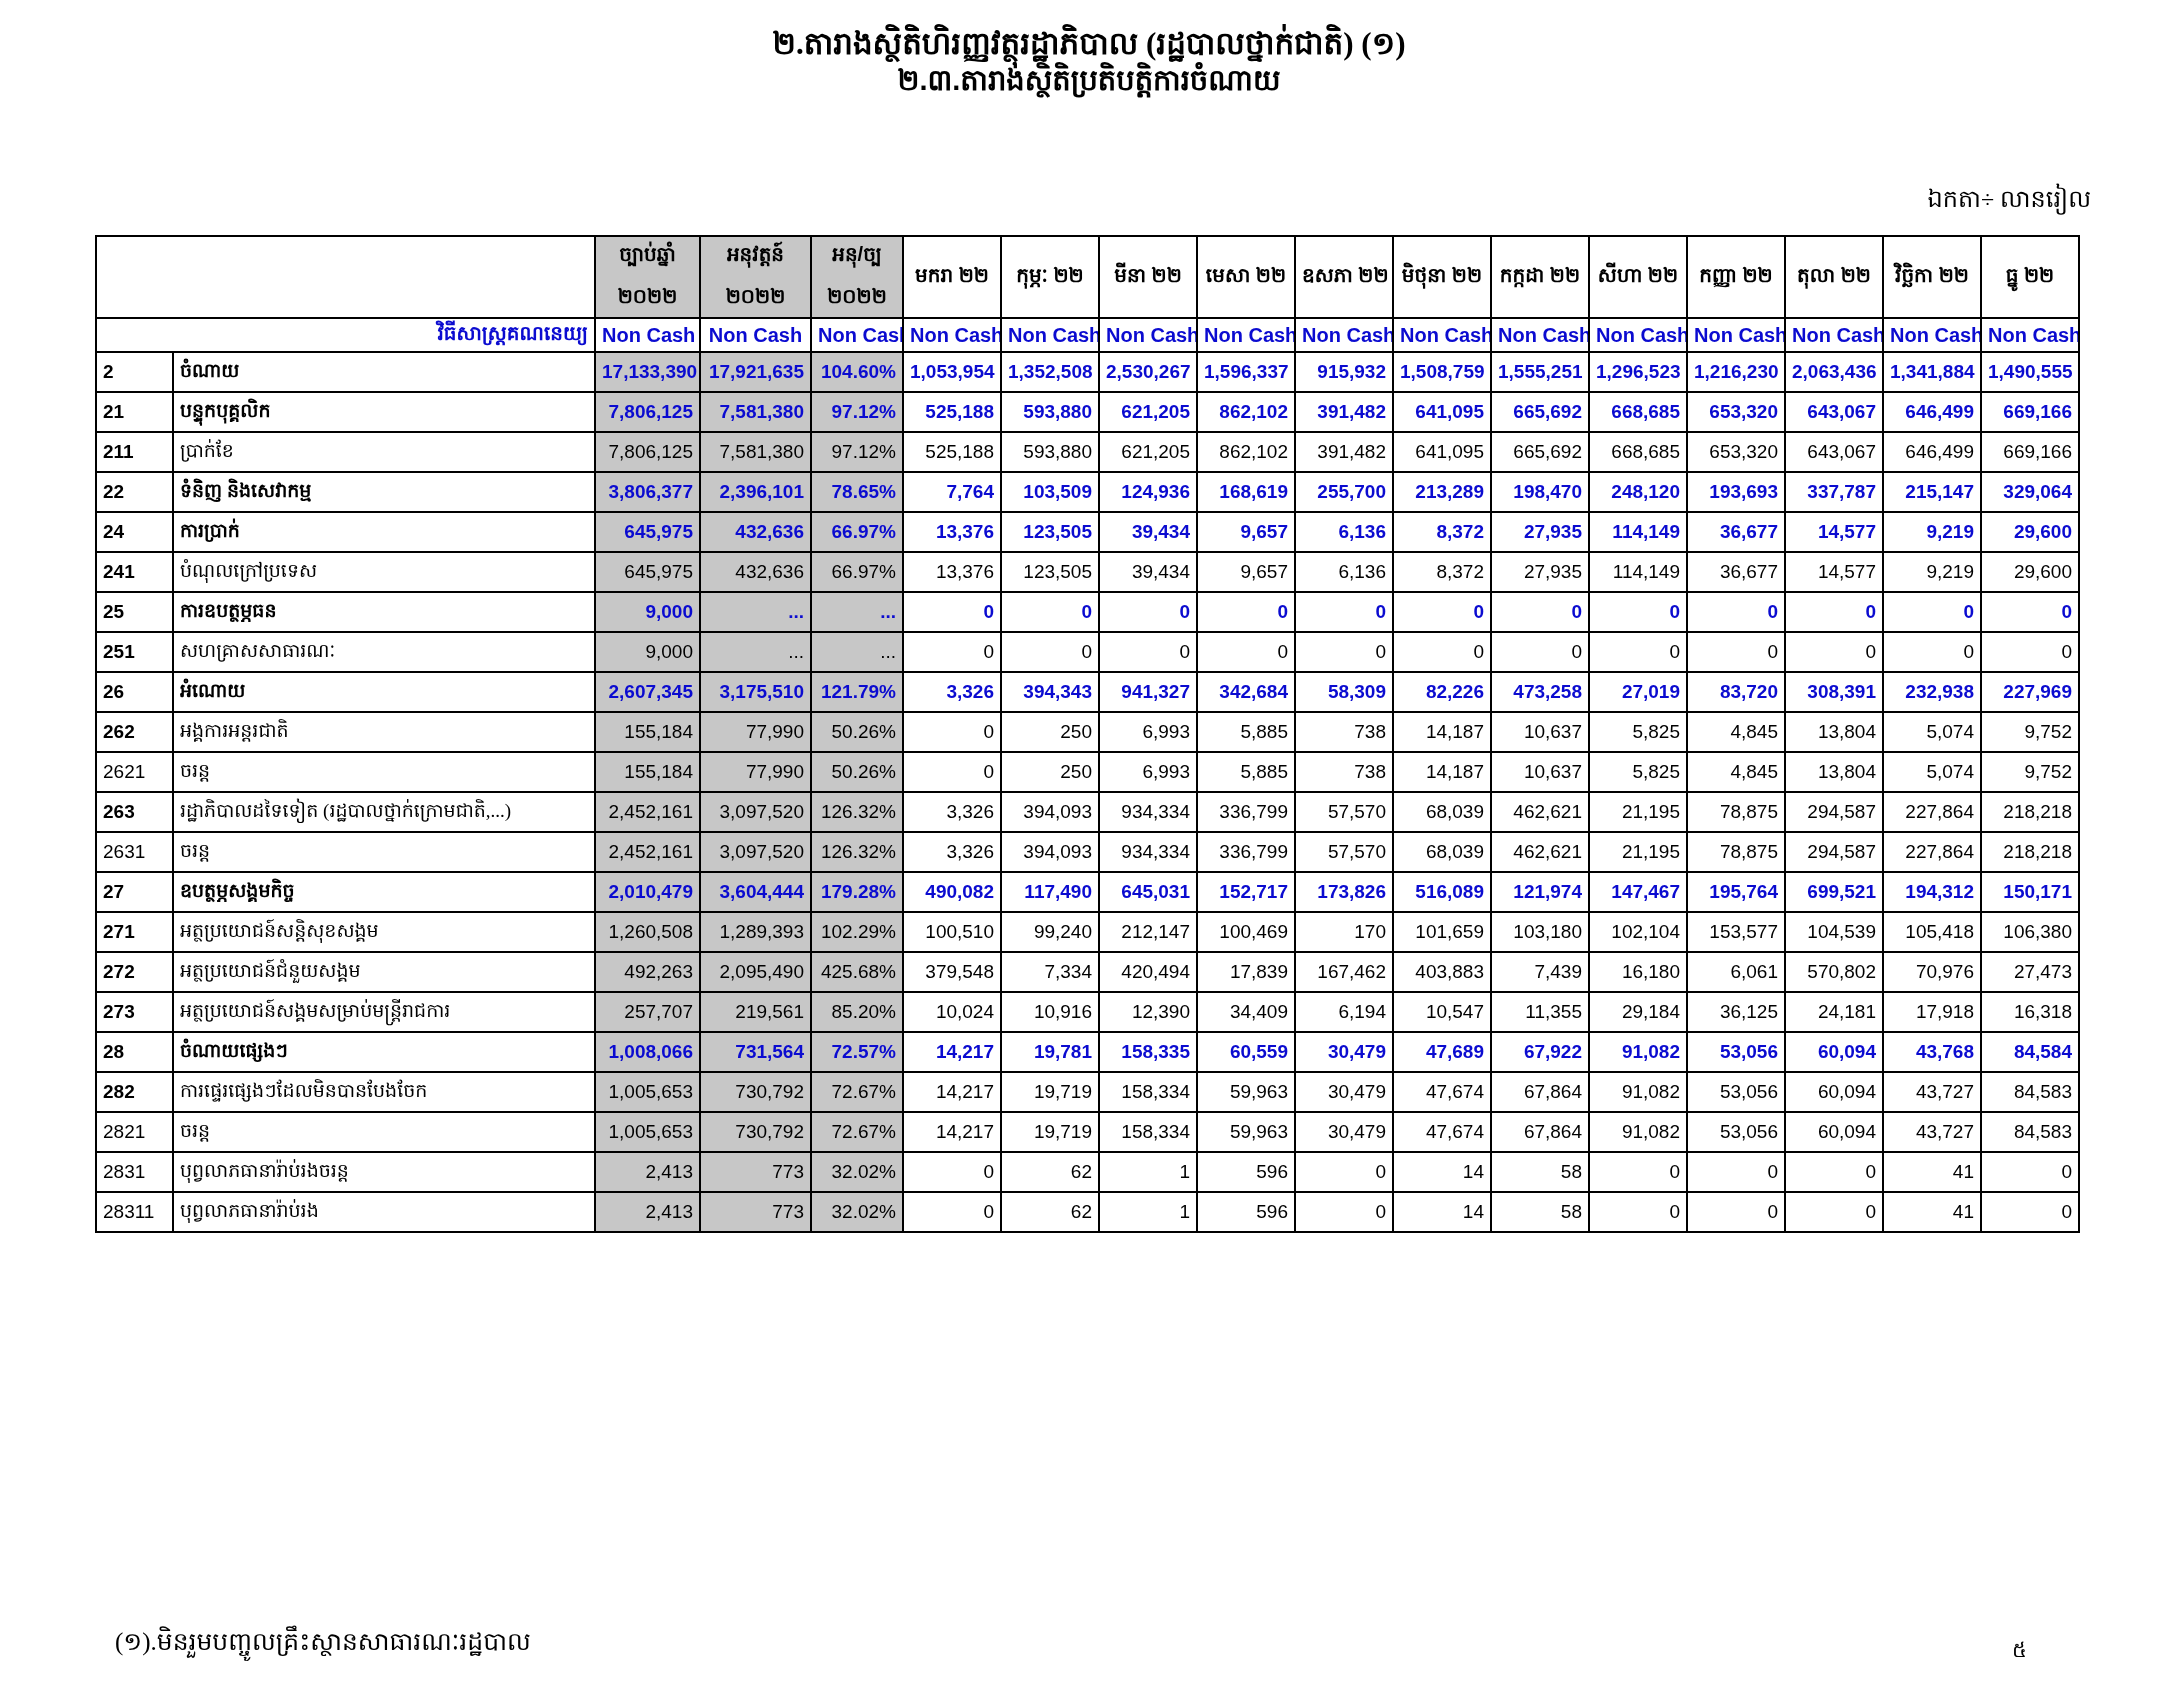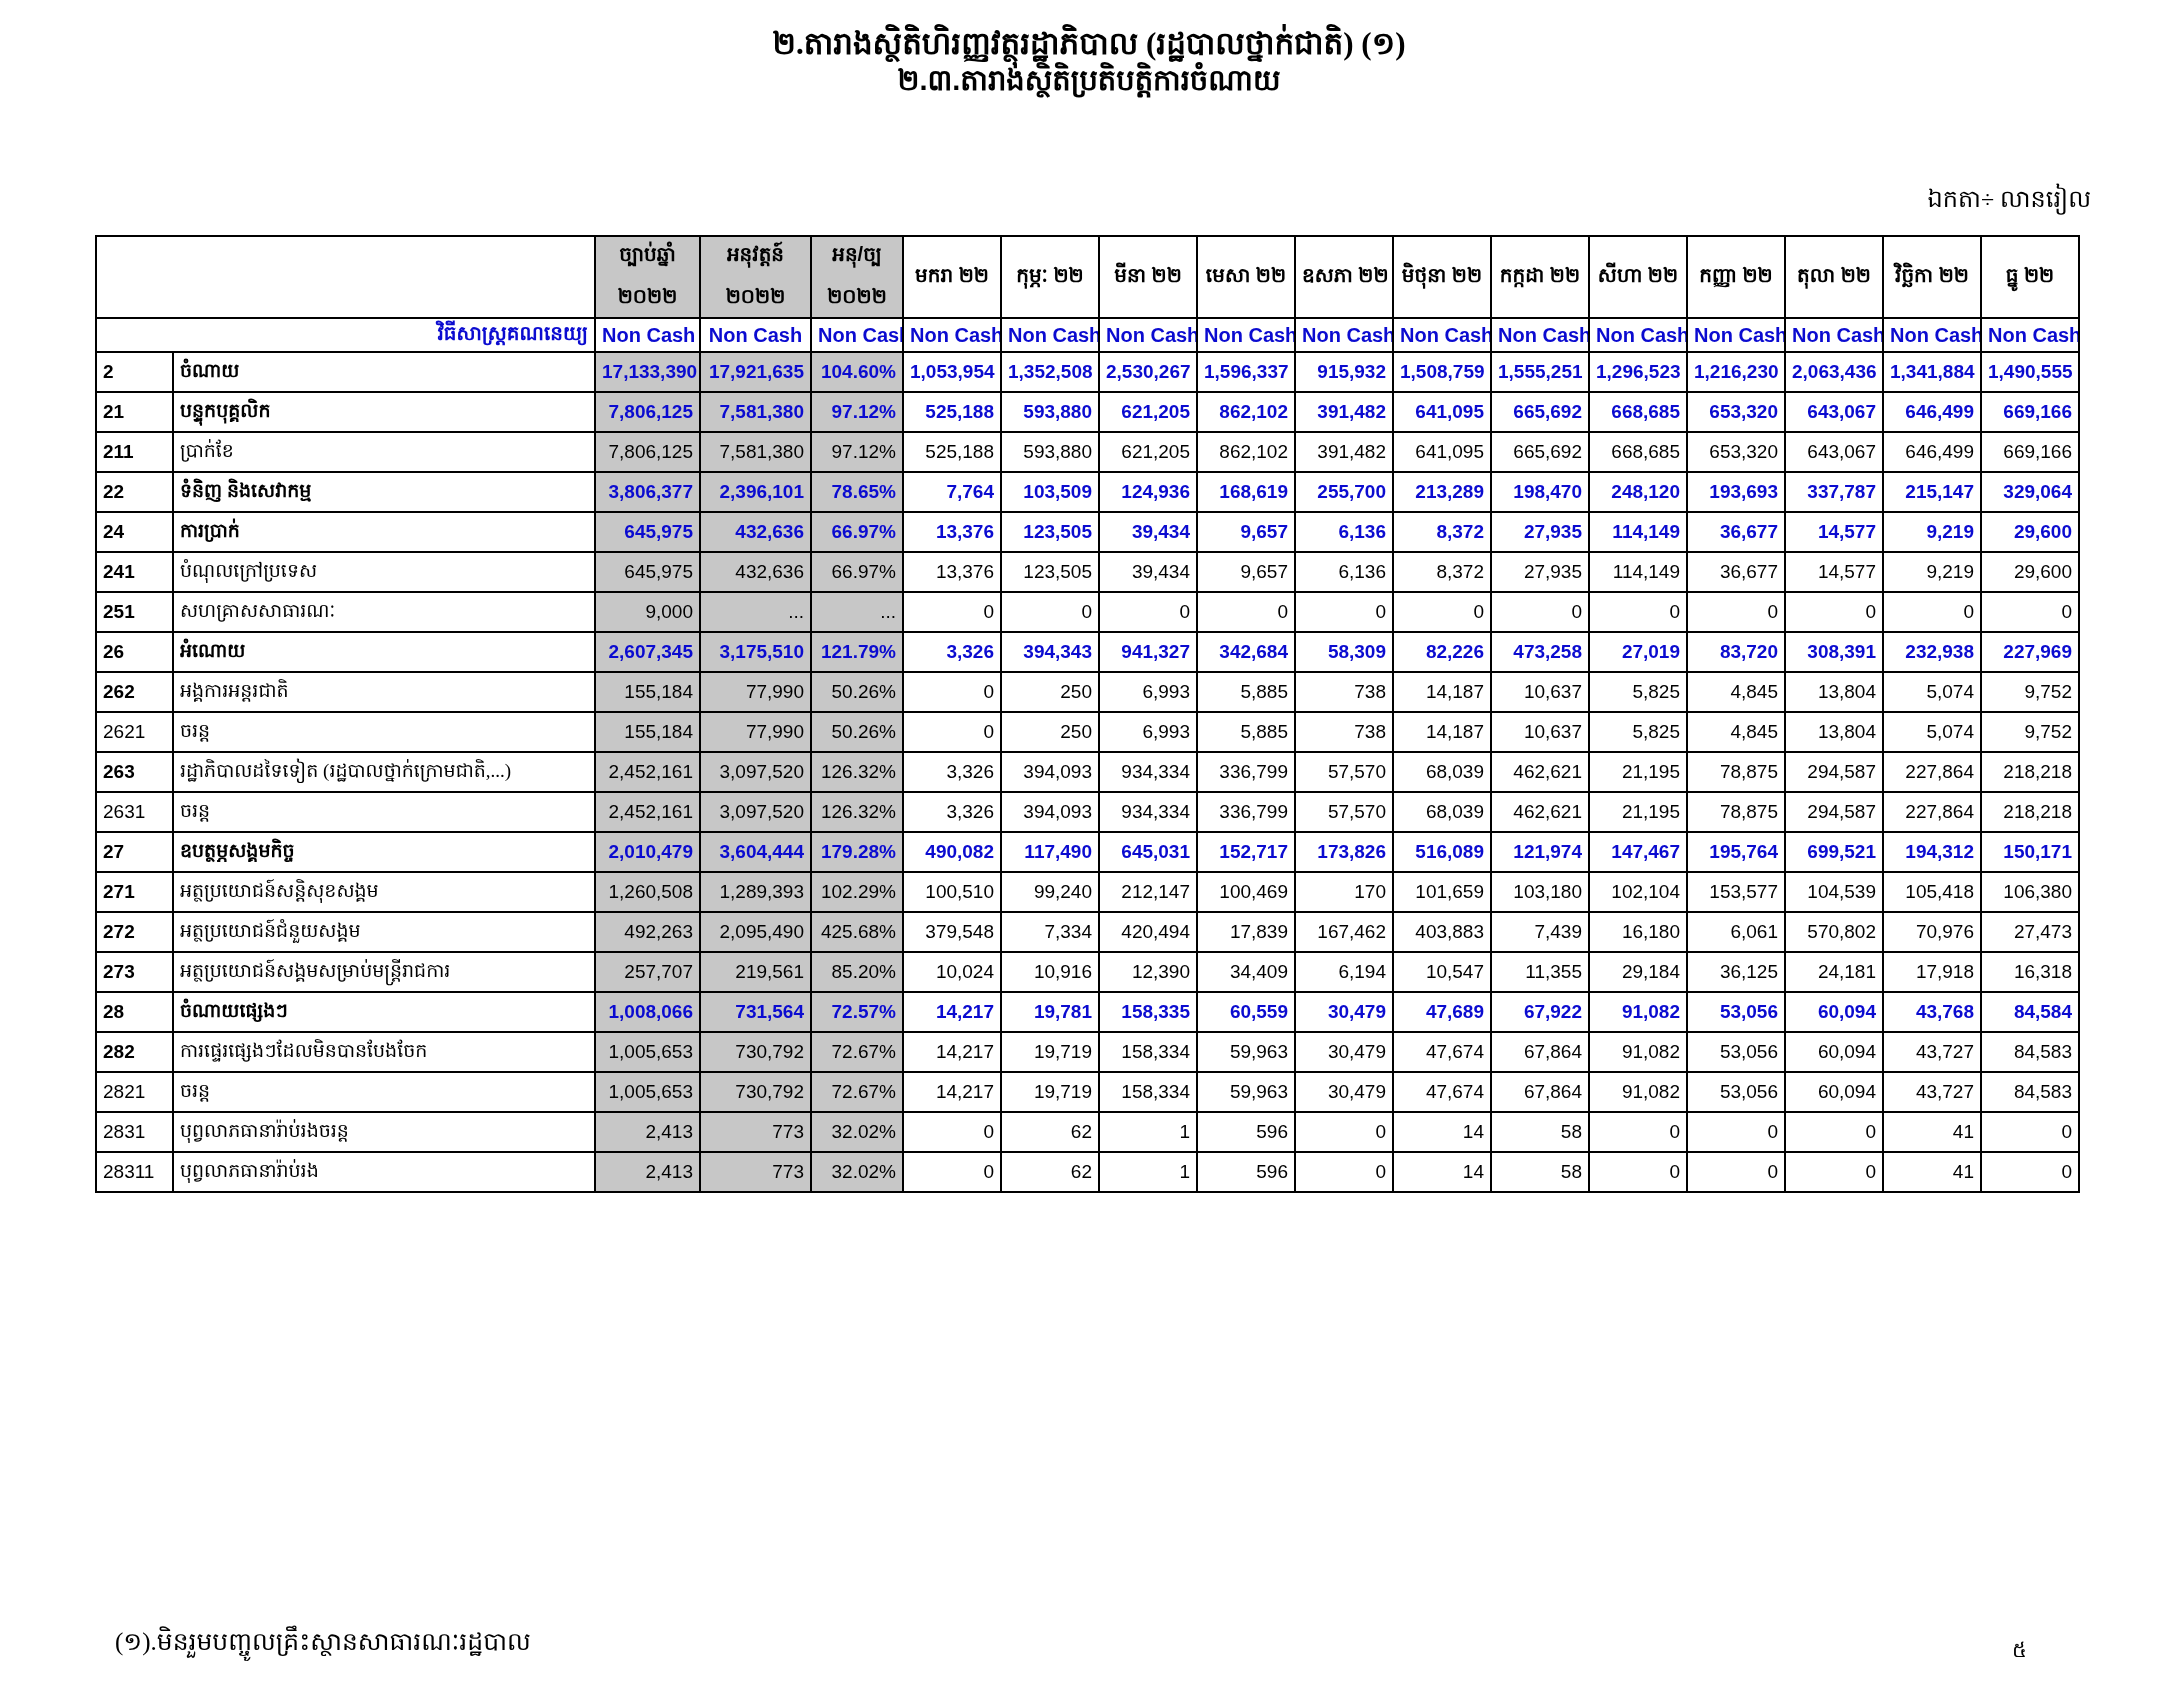--- a/index.html
+++ b/index.html
@@ -279,20 +279,39 @@
         <td class="val">9,657</td>
         <td class="val">6,136</td>
         <td class="val">8,372</td>
         <td class="val">27,935</td>
         <td class="val">114,149</td>
         <td class="val">36,677</td>
         <td class="val">14,577</td>
         <td class="val">9,219</td>
         <td class="val">29,600</td>
       </tr>
+      <tr class="emph">
+        <td class="code-cell code-bold">25</td>
+        <td class="label-cell">ការឧបត្ថម្ភធន</td>
+        <td class="val shaded">9,000</td>
+        <td class="val shaded">...</td>
+        <td class="val shaded">...</td>
+        <td class="val">0</td>
+        <td class="val">0</td>
+        <td class="val">0</td>
+        <td class="val">0</td>
+        <td class="val">0</td>
+        <td class="val">0</td>
+        <td class="val">0</td>
+        <td class="val">0</td>
+        <td class="val">0</td>
+        <td class="val">0</td>
+        <td class="val">0</td>
+        <td class="val">0</td>
+      </tr>
       <tr>
         <td class="code-cell code-bold">251</td>
         <td class="label-cell">សហគ្រាសសាធារណៈ</td>
         <td class="val shaded">9,000</td>
         <td class="val shaded">...</td>
         <td class="val shaded">...</td>
         <td class="val">0</td>
         <td class="val">0</td>
         <td class="val">0</td>
         <td class="val">0</td>

